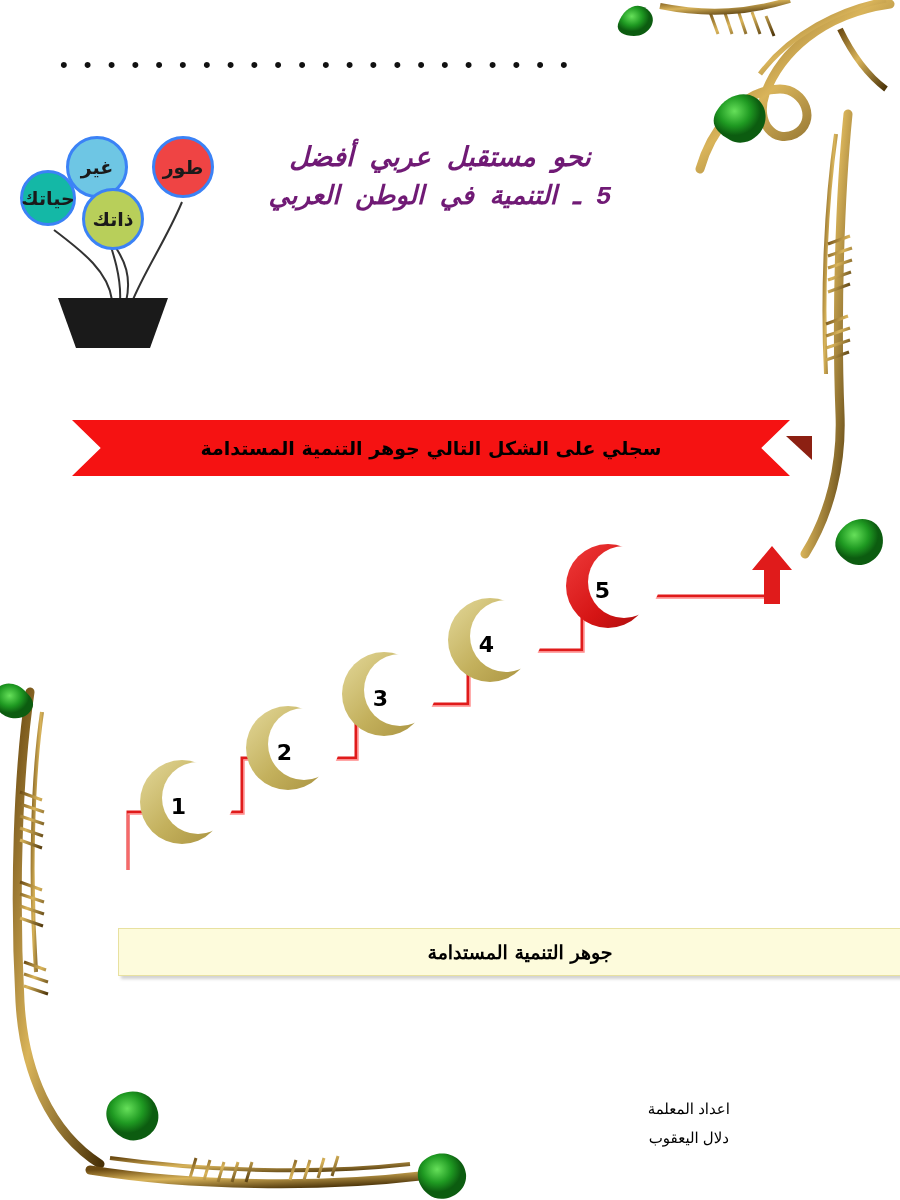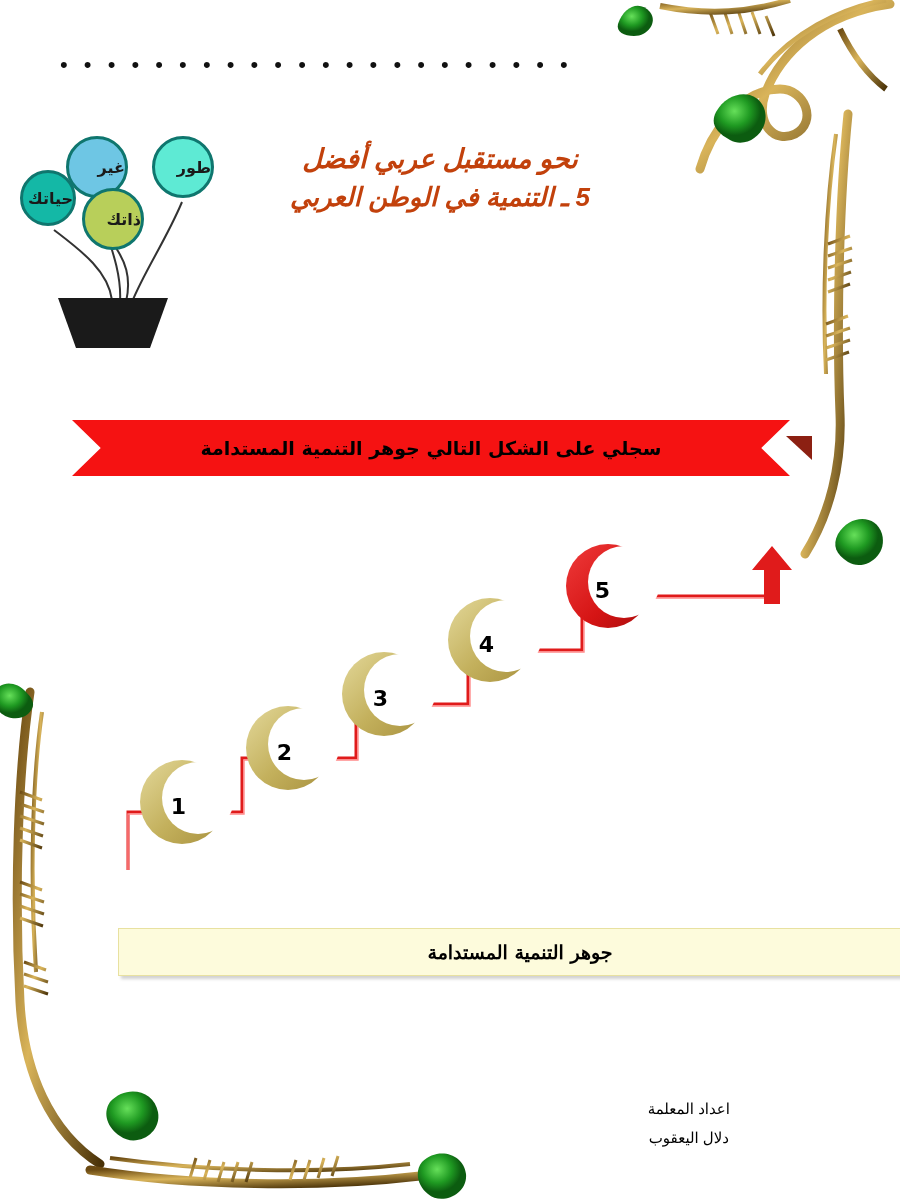--- a/index.html
+++ b/index.html
@@ -37,46 +37,46 @@
 
   
   .title-block {
     position: absolute;
     top: 140px; right: 250px;
     width: 420px;
     text-align: center;
     direction: rtl;
   }
   .title-line {
-    font-family: Liberation Sans, sans-serif;
+    font-family: Liberation Mono, monospace;
     font-weight: bold;
     font-style: italic;
     font-size: 27px;
-    color: #c2410c;
+    color: #701a75;
     line-height: 1.45;
     white-space: nowrap;
   }
   .title-line.l2 { font-size: 26px; }
 
   
   .plant { position: absolute; top: 130px; right: 640px; width: 240px; height: 240px; }
   .bubble {
     position: absolute;
     border-radius: 50%;
-    border: 3px solid #0f766e;
-    display: flex; align-items: center; justify-content: flex-start;
+    border: 3px solid #3b82f6;
+    display: flex; align-items: center; justify-content: center;
     font-family: "DejaVu Sans", sans-serif;
     font-weight: bold;
-    font-size: 16px;
+    font-size: 19px;
     color: #1a1a1a;
   }
   .b-hayatak { left: 0px;  top: 40px;  width: 56px; height: 56px; background: #14b8a6; }
   .b-ghayr   { left: 46px; top: 6px;   width: 62px; height: 62px; background: #6ec6e4; }
   .b-thatak  { left: 62px; top: 58px;  width: 62px; height: 62px; background: #b8cf5a; }
-  .b-tawr    { left: 132px;top: 6px;   width: 62px; height: 62px; background: #5eead4; }
+  .b-tawr    { left: 132px;top: 6px;   width: 62px; height: 62px; background: #ef4444; }
   .pot {
     position: absolute;
     left: 38px; top: 168px;
     width: 110px; height: 0;
     border-top: 50px solid #1a1a1a;
     border-left: 18px solid transparent;
     border-right: 18px solid transparent;
   }
 
   

